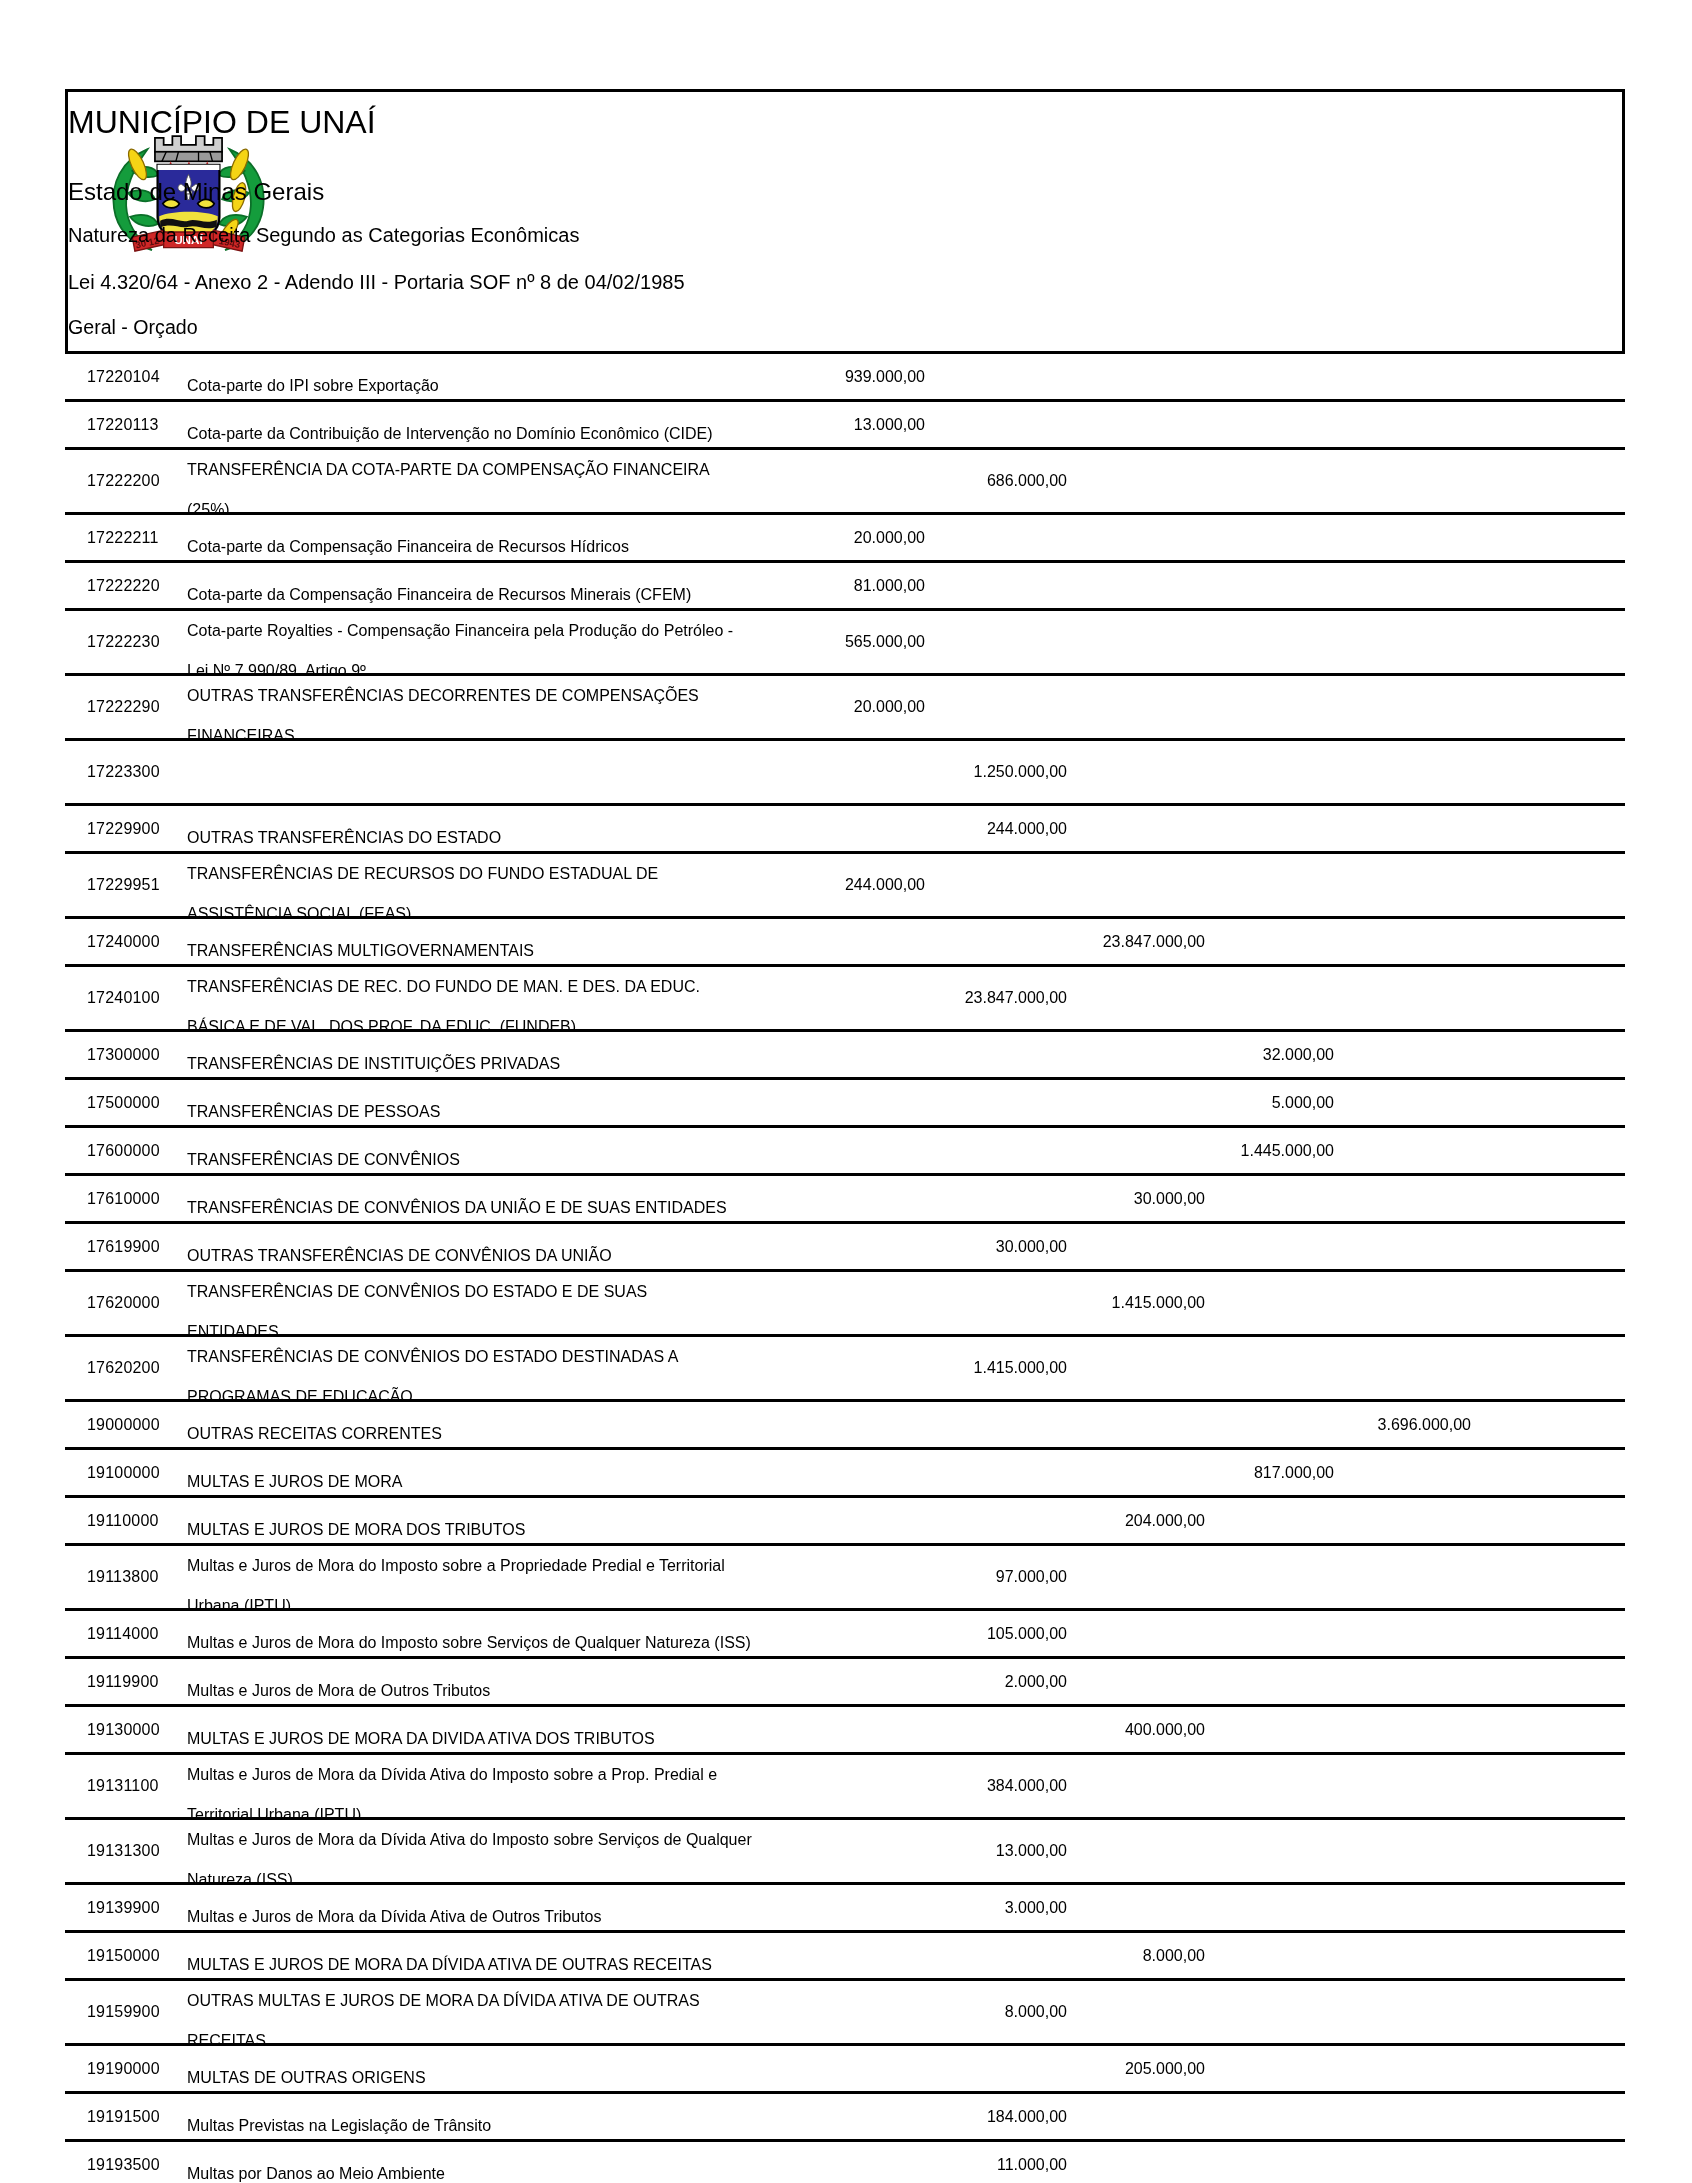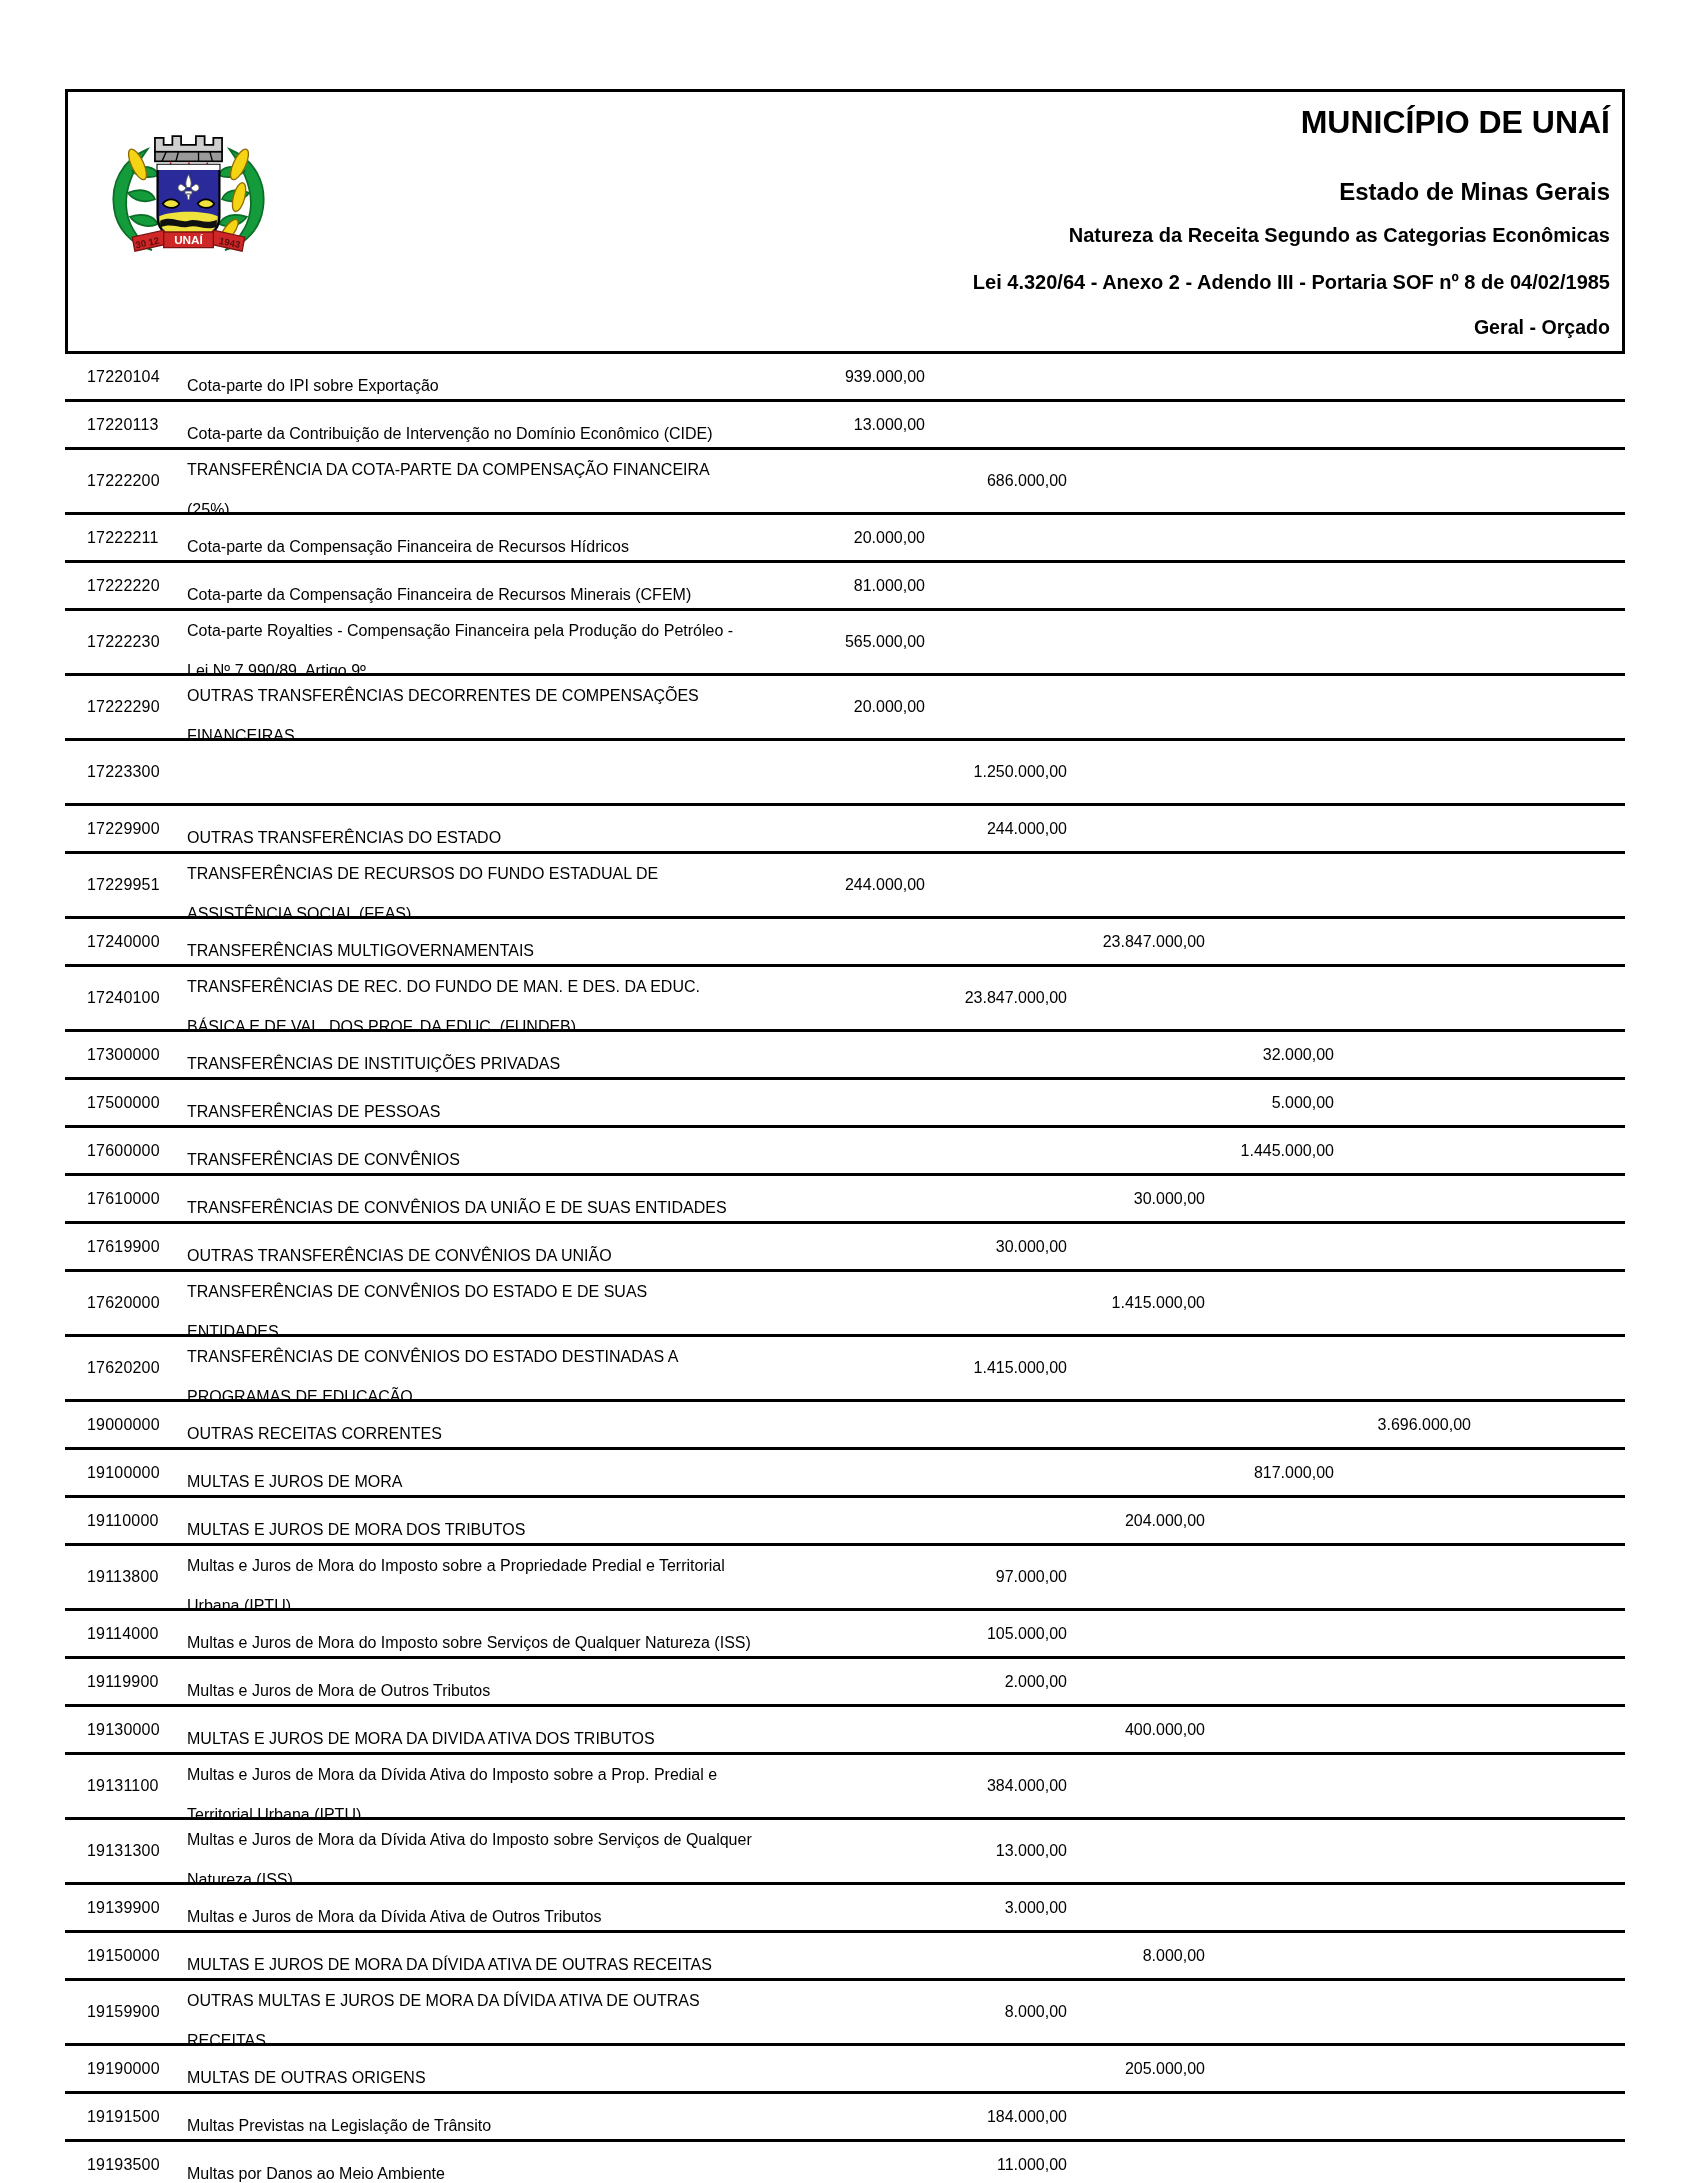--- a/index.html
+++ b/index.html
@@ -6,21 +6,21 @@
   .page{
     position:relative;width:1692px;height:2390px;background:#ffffff;
     font-family:"Liberation Sans","DejaVu Sans",sans-serif;color:#000;
     overflow:hidden;
   }
   
   .header-box{
     position:absolute;left:65px;top:89px;width:1560px;height:265px;
     border:3.1px solid #000;box-sizing:border-box;background:#fff;
   }
-  .h-center{position:absolute;left:0;right:12px;text-align:right;font-weight:bold;white-space:nowrap;}
+  .h-center{position:absolute;left:0;right:0;text-align:left;font-weight:normal;white-space:nowrap;}
   .h-title {top:12.2px;  font-size:32px;}
   .h-state {top:86px; font-size:24px;}
   .h-report{top:132px; font-size:20px;}
   .h-law   {top:179px; font-size:20px;}
   .h-scope {top:224px; font-size:19.6px;}
   .logo{position:absolute;left:38px;top:31px;width:165px;height:136px;}
   
   .table{position:absolute;left:65px;top:354px;width:1560px;}
   .row{position:relative;border-bottom:3.1px solid #000;background:#fff;}
   .row.one{height:45px;}

